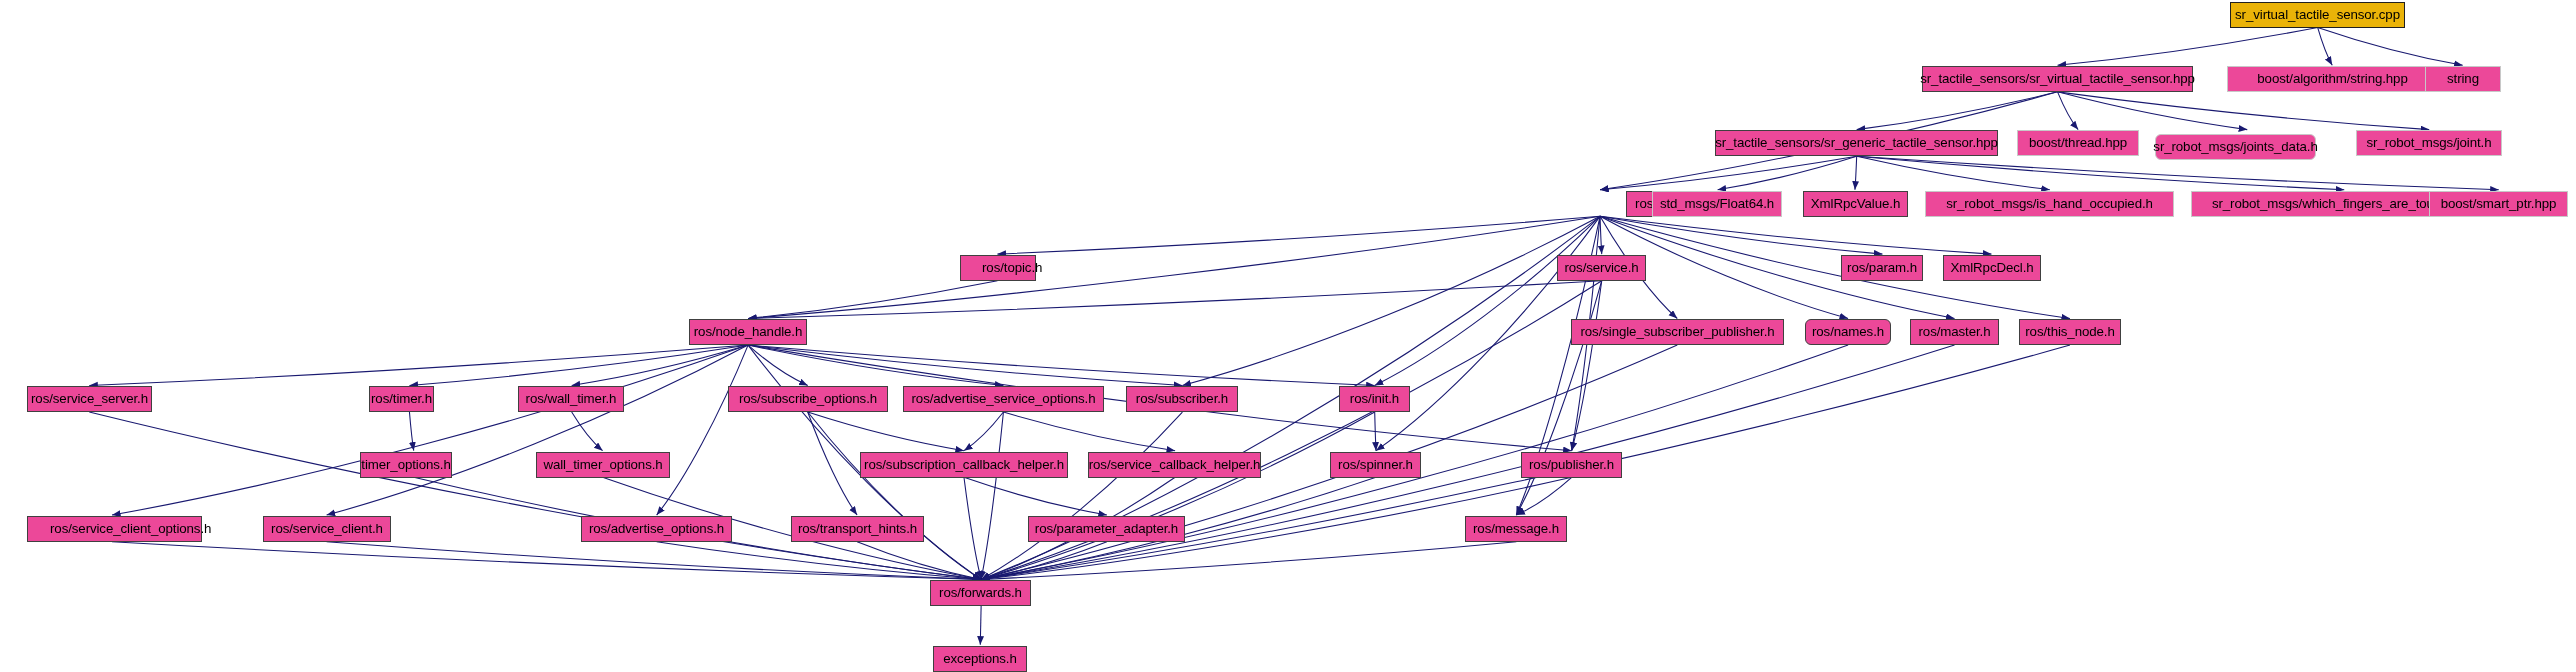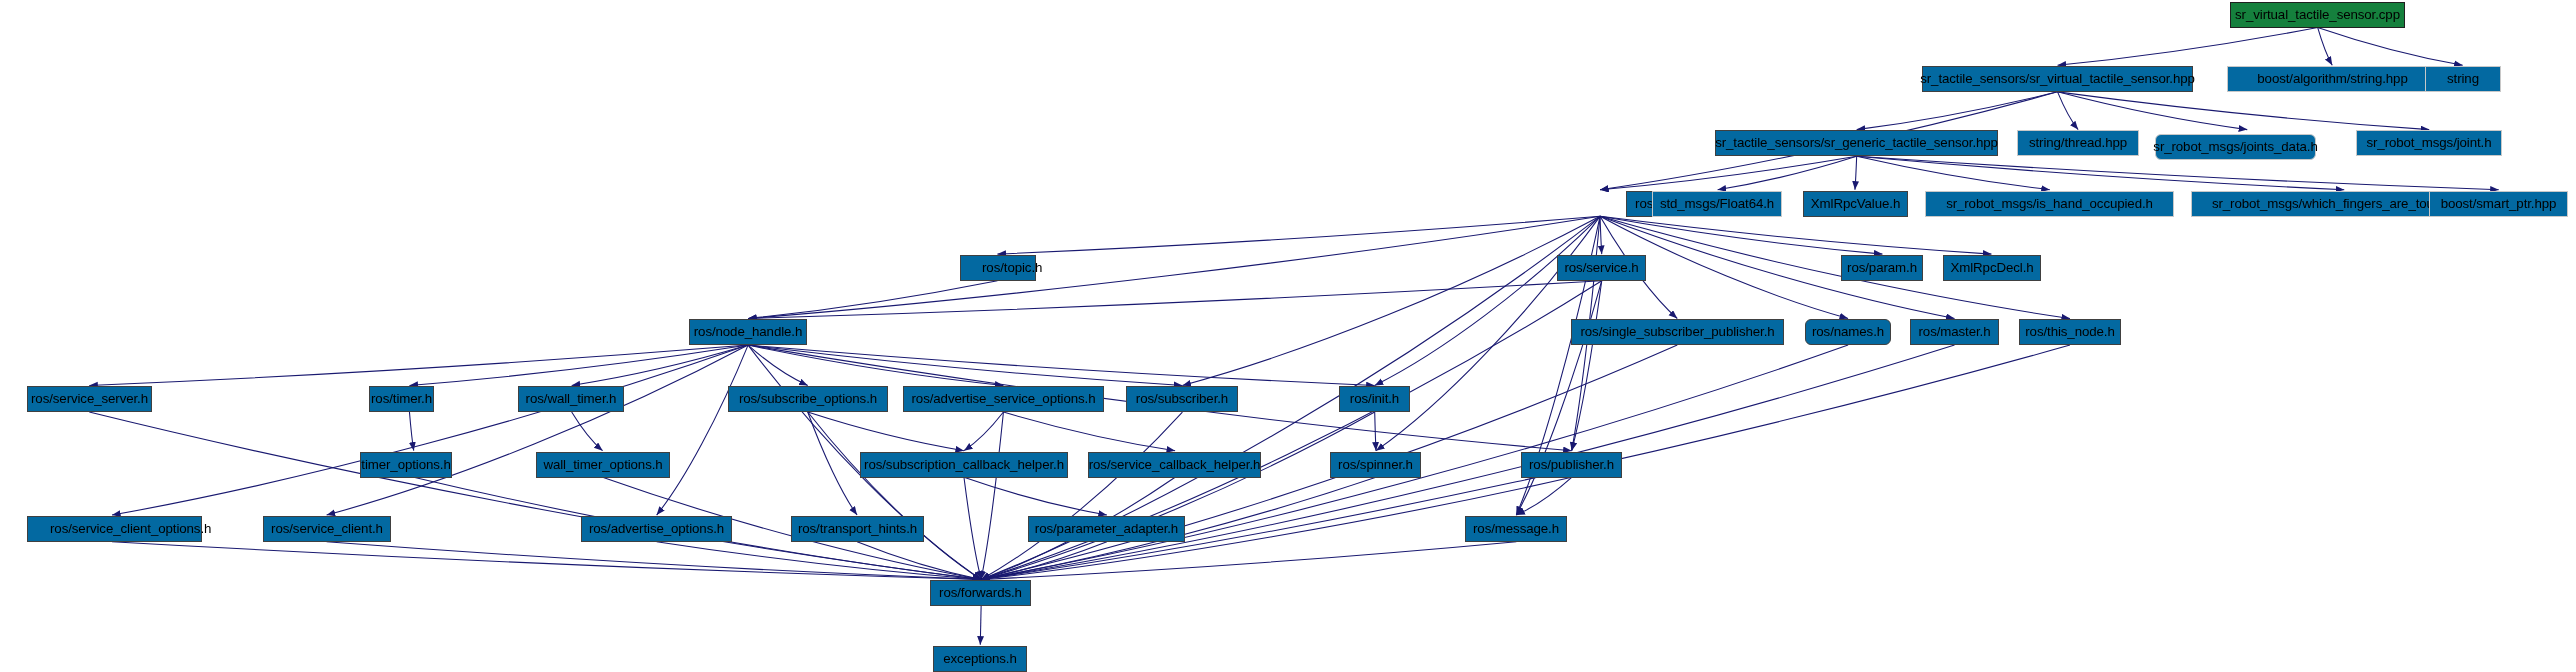--- a/index.html
+++ b/index.html
@@ -18,33 +18,33 @@
     height:673px;
     pointer-events:none;
   }
   .node{
     position:absolute;
     box-sizing:border-box;
     display:flex;
     align-items:center;
     justify-content:center;
     height:26px;
-    background:#0369a1;
+    background:#ec4899;
     border:0.9px solid #808080;
     color:#000000;
     font-size:13.3px;
     line-height:1;
     white-space:nowrap;
     letter-spacing:-0.1px;
     padding:0 7.7px;
     z-index:5;
   }
   .node.hdr{ border:1.4px solid #404040; }
   .node.root{
-    background:#15803d;
+    background:#eab308;
     border:1.4px solid #202020;
   }
   .node.plain{ border:0.9px solid #c8c8c8; }
 </style>
 </head>
 <body>
 
 <div id="canvas">
   <svg id="edges" viewBox="0 0 3001 784" preserveAspectRatio="none">
     <defs>
@@ -131,21 +131,21 @@
         <path d="M104,480 C436.48,561.9 831.3,636 1143,675" marker-end="url(#ah)"></path>
         <path d="M1143,706 C1142.68,724.9 1142.3,742 1142,751" marker-end="url(#ah)"></path>
       </g>
   </svg>
   <div id="node-layer">
       <div class="node root" style="left: 2230px; top: 1.7px; width: 175px;">sr_virtual_tactile_sensor.cpp</div>
       <div class="node hdr" style="left: 1922px; top: 66px; width: 271px;">sr_tactile_sensors/sr_virtual_tactile_sensor.hpp</div>
       <div class="node plain" style="left: 2227px; top: 66px; width: 211px;">boost/algorithm/string.hpp</div>
       <div class="node plain" style="left: 2425px; top: 66px; width: 76px;">string</div>
       <div class="node hdr" style="left: 1715px; top: 130px; width: 283px;">sr_tactile_sensors/sr_generic_tactile_sensor.hpp</div>
-      <div class="node plain" style="left: 2017px; top: 130px; width: 122px;">string/thread.hpp</div>
+      <div class="node plain" style="left: 2017px; top: 130px; width: 122px;">boost/thread.hpp</div>
       <div class="node plain" style="left: 2155px; top: 134px; width: 161px; border-radius: 6px;">sr_robot_msgs/joints_data.h</div>
       <div class="node plain" style="left: 2356px; top: 130px; width: 146px;">sr_robot_msgs/joint.h</div>
       <div class="node hdr" style="left: 1626px; top: 191px; width: 69px;">ros/ros.h</div>
       <div class="node plain" style="left: 1652px; top: 191px; width: 130px;">std_msgs/Float64.h</div>
       <div class="node hdr" style="left: 1803px; top: 191px; width: 105px;">XmlRpcValue.h</div>
       <div class="node plain" style="left: 1925px; top: 191px; width: 249px;">sr_robot_msgs/is_hand_occupied.h</div>
       <div class="node plain" style="left: 2191px; top: 191px; width: 306px;">sr_robot_msgs/which_fingers_are_touching.h</div>
       <div class="node plain" style="left: 2429px; top: 191px; width: 139px;">boost/smart_ptr.hpp</div>
       <div class="node hdr" style="left: 960px; top: 255px; width: 76px; padding-left: 36px;">ros/topic.h</div>
       <div class="node hdr" style="left: 1557px; top: 255px; width: 89px;">ros/service.h</div>

